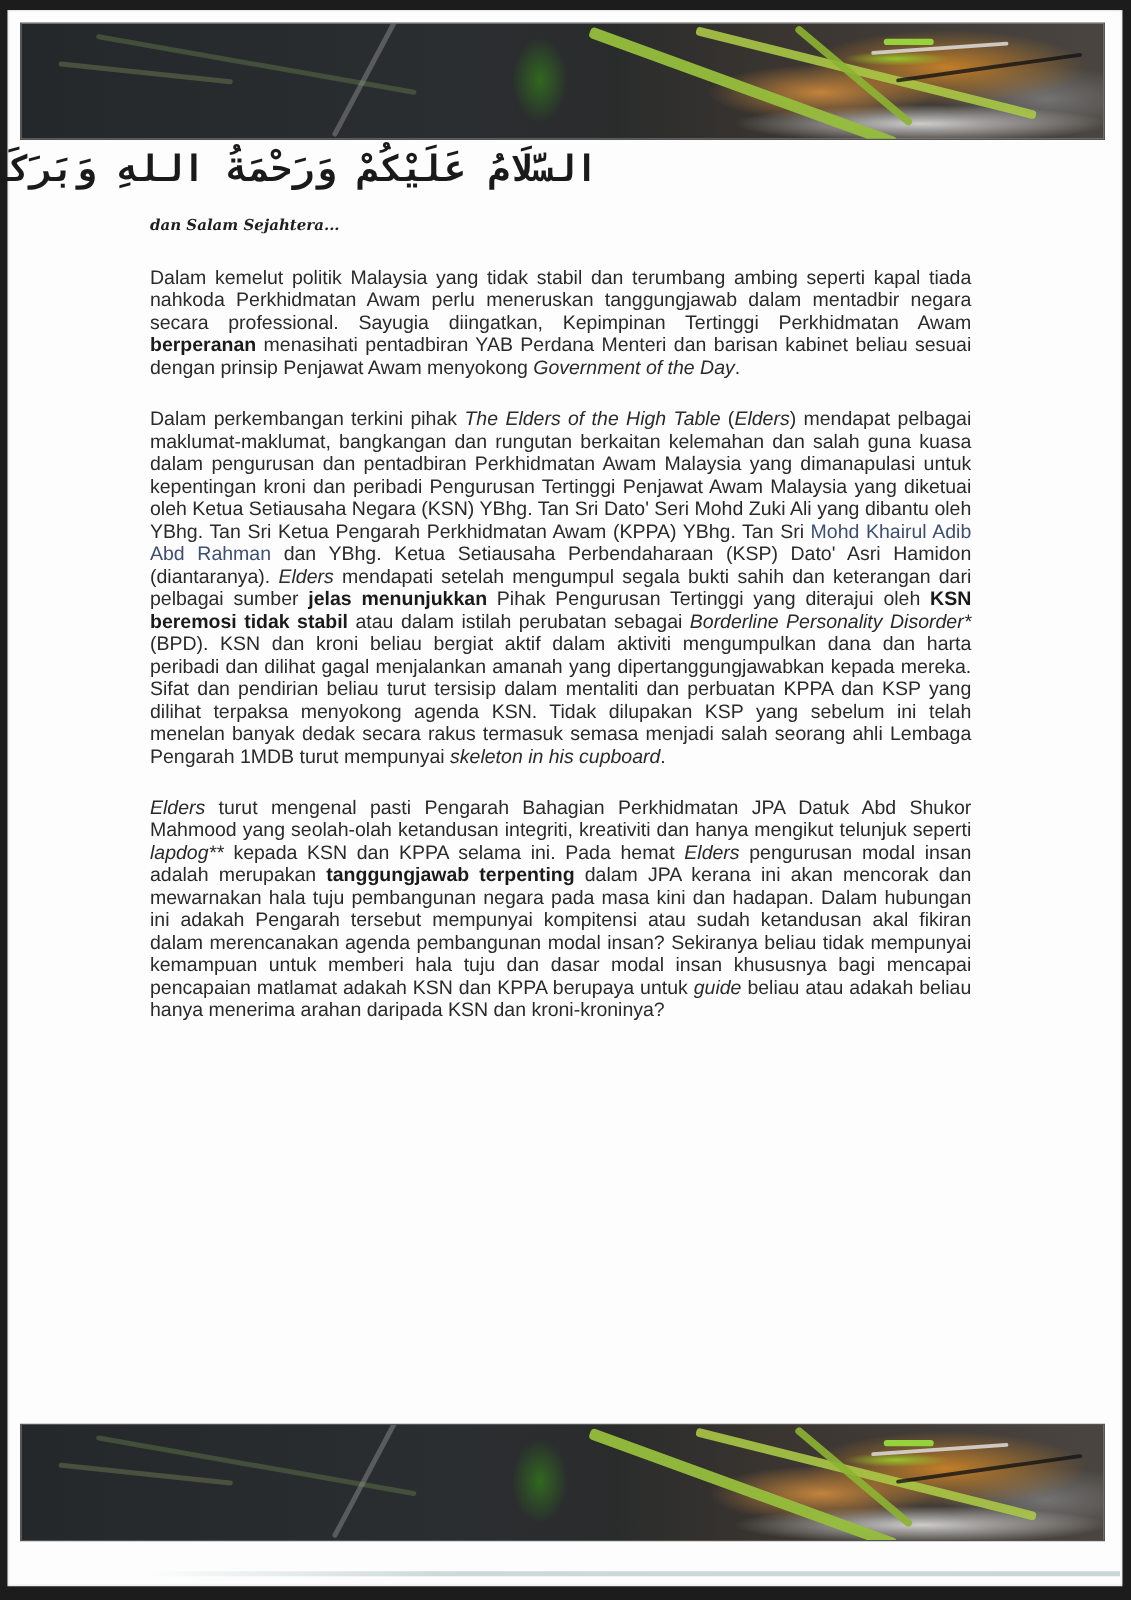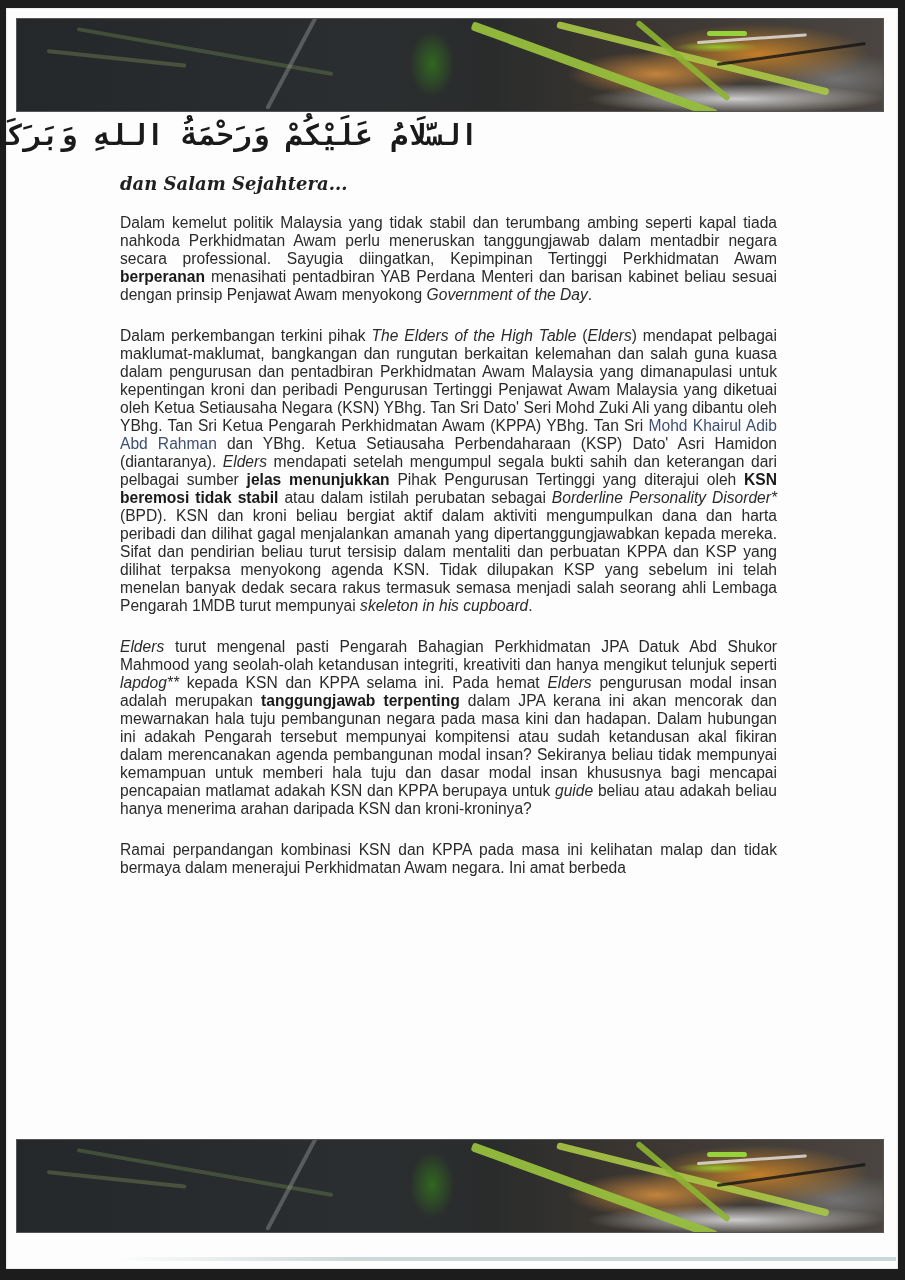--- a/index.html
+++ b/index.html
@@ -49,21 +49,21 @@
     direction: rtl;
     text-align: center;
     white-space: nowrap;
   }
   .greeting-ms {
     position: absolute;
     left: 114px; top: 165px;
     font-family: "DejaVu Serif", serif;
     font-style: italic;
     font-weight: bold;
-    font-size: 18px;
+    font-size: 12px;
     color: #1f1f1f;
   }
   .body-text {
     position: absolute;
     left: 114px; top: 206px;
     width: 657px;
     font-family: "Liberation Sans", sans-serif;
     font-size: 15.6px;
     line-height: 18px;
     color: #2a2a2a;
@@ -96,21 +96,20 @@
     <div class="blade" style="left:690px;top:12px;width:40px;height:5px;background:rgba(150,210,60,1);transform:rotate(0deg);"></div>
   </div>
 
   <div class="greeting-ar">السَّلَامُ عَلَيْكُمْ وَرَحْمَةُ اللهِ وَبَرَكَاتُهُ</div>
   <div class="greeting-ms">dan Salam Sejahtera...</div>
 
   <div class="body-text">
     <p><span>Dalam kemelut politik Malaysia yang tidak stabil dan terumbang ambing seperti kapal tiada nahkoda Perkhidmatan Awam perlu meneruskan tanggungjawab dalam mentadbir negara secara professional.  Sayugia diingatkan, Kepimpinan Tertinggi Perkhidmatan Awam </span><b>berperanan</b><span> menasihati pentadbiran YAB Perdana Menteri dan barisan kabinet beliau sesuai dengan prinsip Penjawat Awam menyokong </span><i>Government of the Day</i><span>.</span></p>
     <p><span>Dalam perkembangan terkini pihak </span><i>The Elders of the High Table</i><span> (</span><i>Elders</i><span>) mendapat pelbagai maklumat-maklumat, bangkangan dan rungutan berkaitan kelemahan dan salah guna kuasa dalam pengurusan dan pentadbiran Perkhidmatan Awam Malaysia yang dimanapulasi untuk kepentingan kroni dan peribadi Pengurusan Tertinggi Penjawat Awam Malaysia yang diketuai oleh Ketua Setiausaha Negara (KSN) YBhg. Tan Sri Dato' Seri Mohd Zuki Ali yang dibantu oleh YBhg. Tan Sri Ketua Pengarah Perkhidmatan Awam (KPPA) YBhg. Tan Sri </span><span class="name-link">Mohd Khairul Adib Abd Rahman</span><span> dan YBhg. Ketua Setiausaha Perbendaharaan (KSP) Dato' Asri Hamidon (diantaranya). </span><i>Elders</i><span> mendapati setelah mengumpul segala bukti sahih dan keterangan dari pelbagai sumber </span><b>jelas menunjukkan</b><span> Pihak Pengurusan Tertinggi yang diterajui oleh </span><b>KSN beremosi tidak stabil</b><span> atau dalam istilah perubatan sebagai </span><i>Borderline Personality Disorder*</i><span> (BPD).   KSN dan kroni beliau bergiat aktif dalam aktiviti mengumpulkan dana dan harta peribadi  dan dilihat gagal menjalankan amanah yang dipertanggungjawabkan kepada mereka.  Sifat dan pendirian beliau turut tersisip dalam mentaliti dan perbuatan KPPA dan KSP yang dilihat terpaksa menyokong agenda KSN.  Tidak dilupakan KSP yang sebelum ini telah menelan banyak dedak secara rakus termasuk semasa menjadi salah seorang ahli Lembaga Pengarah 1MDB turut mempunyai </span><i>skeleton in his cupboard</i><span>.</span></p>
     <p><i>Elders</i><span> turut mengenal pasti Pengarah Bahagian Perkhidmatan JPA Datuk Abd Shukor Mahmood yang seolah-olah ketandusan integriti, kreativiti dan hanya mengikut telunjuk seperti  </span><i>lapdog**</i><span> kepada KSN dan KPPA selama ini.  Pada hemat </span><i>Elders</i><span> pengurusan modal insan adalah merupakan </span><b>tanggungjawab terpenting</b><span> dalam JPA kerana ini akan mencorak dan mewarnakan hala tuju pembangunan negara pada masa kini dan hadapan.  Dalam hubungan ini adakah Pengarah tersebut mempunyai kompitensi atau sudah ketandusan akal fikiran dalam merencanakan agenda pembangunan modal insan?  Sekiranya beliau tidak mempunyai kemampuan untuk memberi hala tuju dan dasar modal insan khususnya bagi mencapai pencapaian matlamat adakah KSN dan KPPA berupaya untuk </span><i>guide</i><span> beliau atau adakah beliau hanya menerima arahan daripada KSN dan kroni-kroninya?</span></p>
-    <p><span>Ramai perpandangan kombinasi KSN dan KPPA pada masa ini kelihatan malap dan tidak bermaya dalam menerajui Perkhidmatan Awam negara.  Ini amat berbeda</span></p>
   </div>
 
   <div class="banner bottom">
     <div class="blade" style="left:60px;top:8px;width:260px;background:rgba(90,110,70,0.55);transform:rotate(10deg);"></div>
     <div class="blade" style="left:30px;top:30px;width:140px;background:rgba(110,120,80,0.5);transform:rotate(6deg);"></div>
     <div class="blade" style="left:250px;top:88px;width:120px;background:rgba(160,160,160,0.4);transform:rotate(-62deg);"></div>
     <div class="blade" style="left:455px;top:2px;width:260px;height:9px;background:rgba(150,190,60,0.95);transform:rotate(20deg);"></div>
     <div class="blade" style="left:540px;top:2px;width:280px;height:7px;background:rgba(170,200,70,0.9);transform:rotate(14deg);"></div>
     <div class="blade" style="left:620px;top:0px;width:120px;height:6px;background:rgba(140,180,50,0.9);transform:rotate(40deg);"></div>
     <div class="blade" style="left:680px;top:22px;width:110px;height:3px;background:rgba(230,230,230,0.8);transform:rotate(-4deg);"></div>

